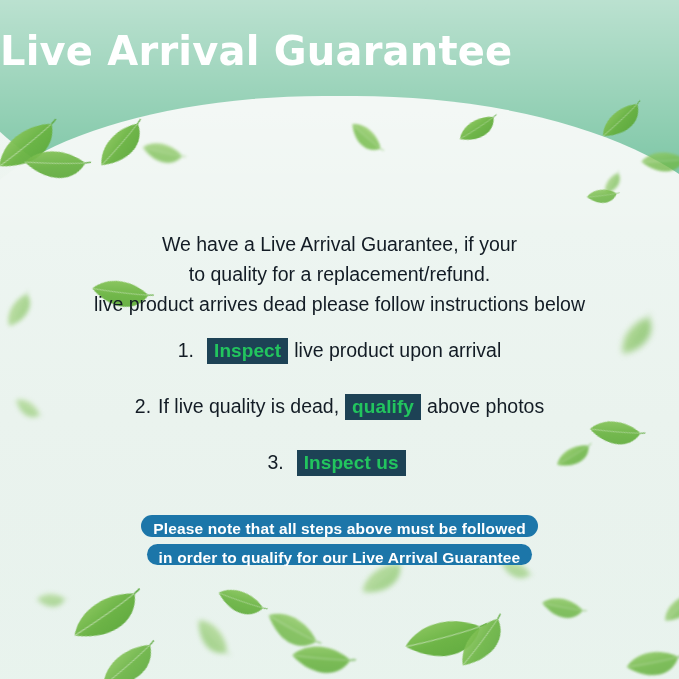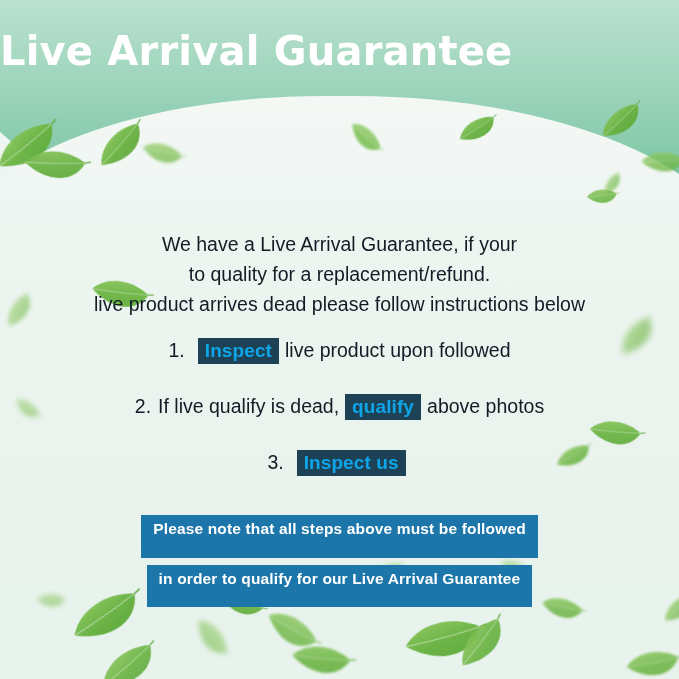--- a/index.html
+++ b/index.html
@@ -120,21 +120,21 @@
     font-size: 19.5px;
     font-family: "Liberation Sans", sans-serif;
     white-space: nowrap;
   }
   .step .num { margin-right: 7px; }
   .step .pre { }
   .step .post { }
   .hl {
     display: inline-block;
     background: #1d4255;
-    color: #0ea5e9;
+    color: #22c55e;
     font-weight: 700;
     padding: 3px 7px 4px 7px;
     margin: 0 6px;
     line-height: 1;
     font-size: 19px;
     letter-spacing: 0.1px;
   }
   
   .note {
     position: absolute;
@@ -146,23 +146,24 @@
     align-items: center;
     z-index: 26;
   }
   .note-line {
     background: #1c76a9;
     color: #ffffff;
     font-family: "Liberation Sans", sans-serif;
     font-weight: 700;
     font-size: 15.5px;
     letter-spacing: 0.15px;
-    padding: 6px 12px 21px 12px;
+    padding: 6px 12px 0 12px;
     line-height: 1;
     white-space: nowrap;
+    border-radius: 13px;
   }
   .note-line + .note-line { margin-top: 7px; }
 
   
   .leaf {
     position: absolute;
     pointer-events: none;
     z-index: 12;
   }
   .leaf svg { display: block; width: 100%; height: 100%; }
@@ -611,26 +612,26 @@
       <div>We have a Live Arrival Guarantee, if your</div>
       <div>to quality for a replacement/refund.</div>
       <div>live product arrives dead please follow instructions below</div>
     </div>
 
     <div class="steps">
 
       <div class="step">
         <span class="num">1.</span>
         <span class="hl">Inspect</span>
-        <span class="post">live product upon followed</span>
+        <span class="post">live product upon arrival</span>
       </div>
 
       <div class="step">
         <span class="num">2.</span>
-        <span class="pre">If live qualify is dead,</span>
+        <span class="pre">If live quality is dead,</span>
         <span class="hl">qualify</span>
         <span class="post">above photos</span>
       </div>
 
       <div class="step">
         <span class="num">3.</span>
         <span class="hl">Inspect us</span>
       </div>
 
     </div>

